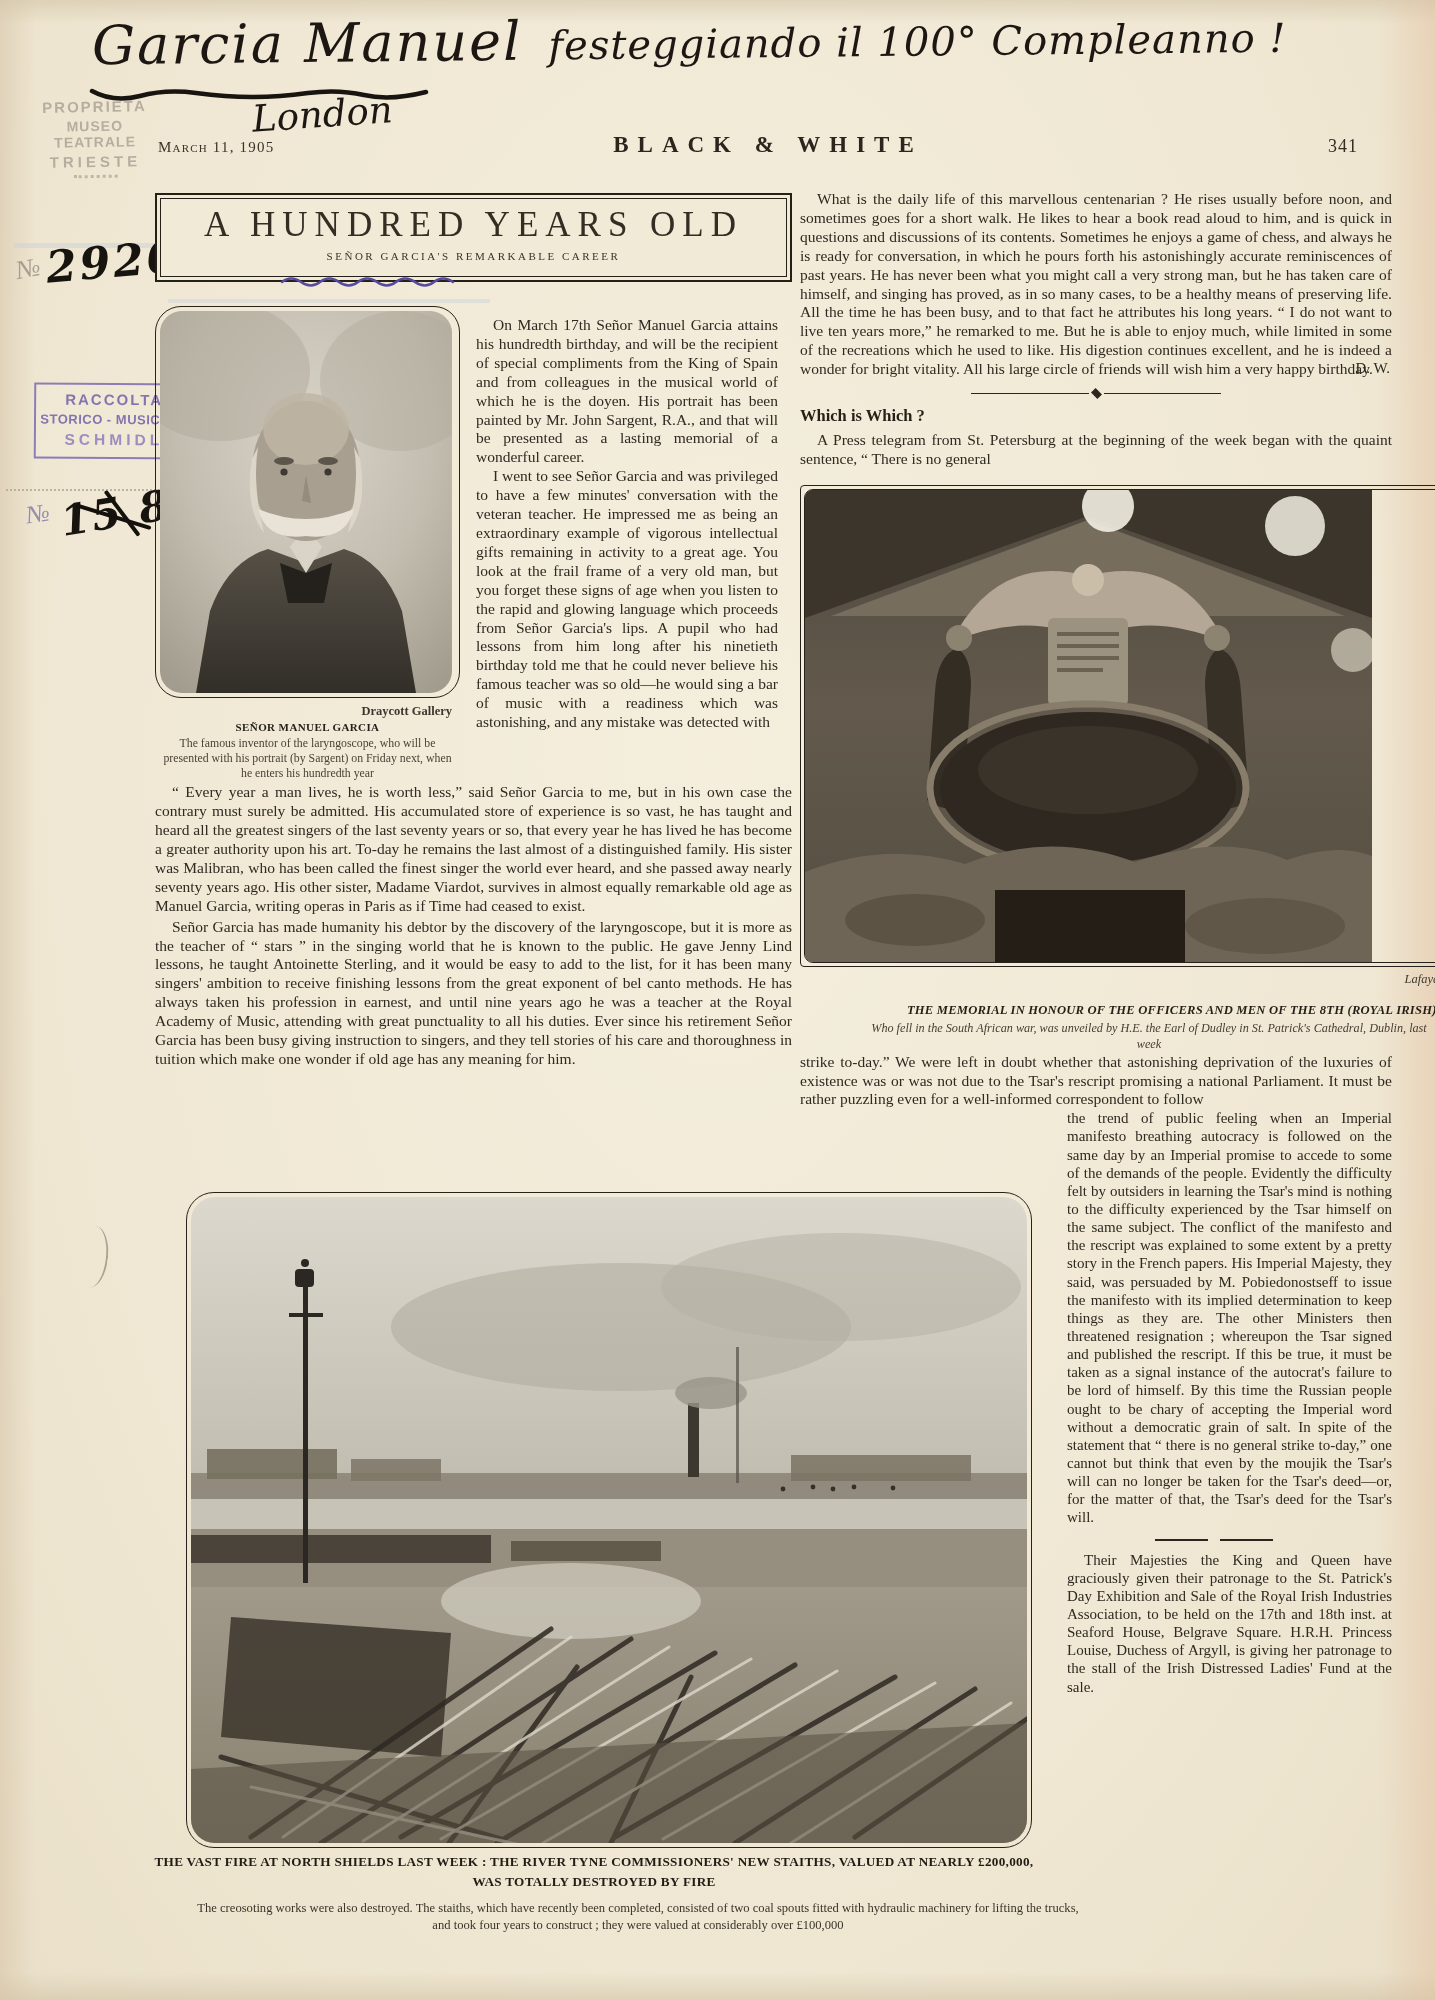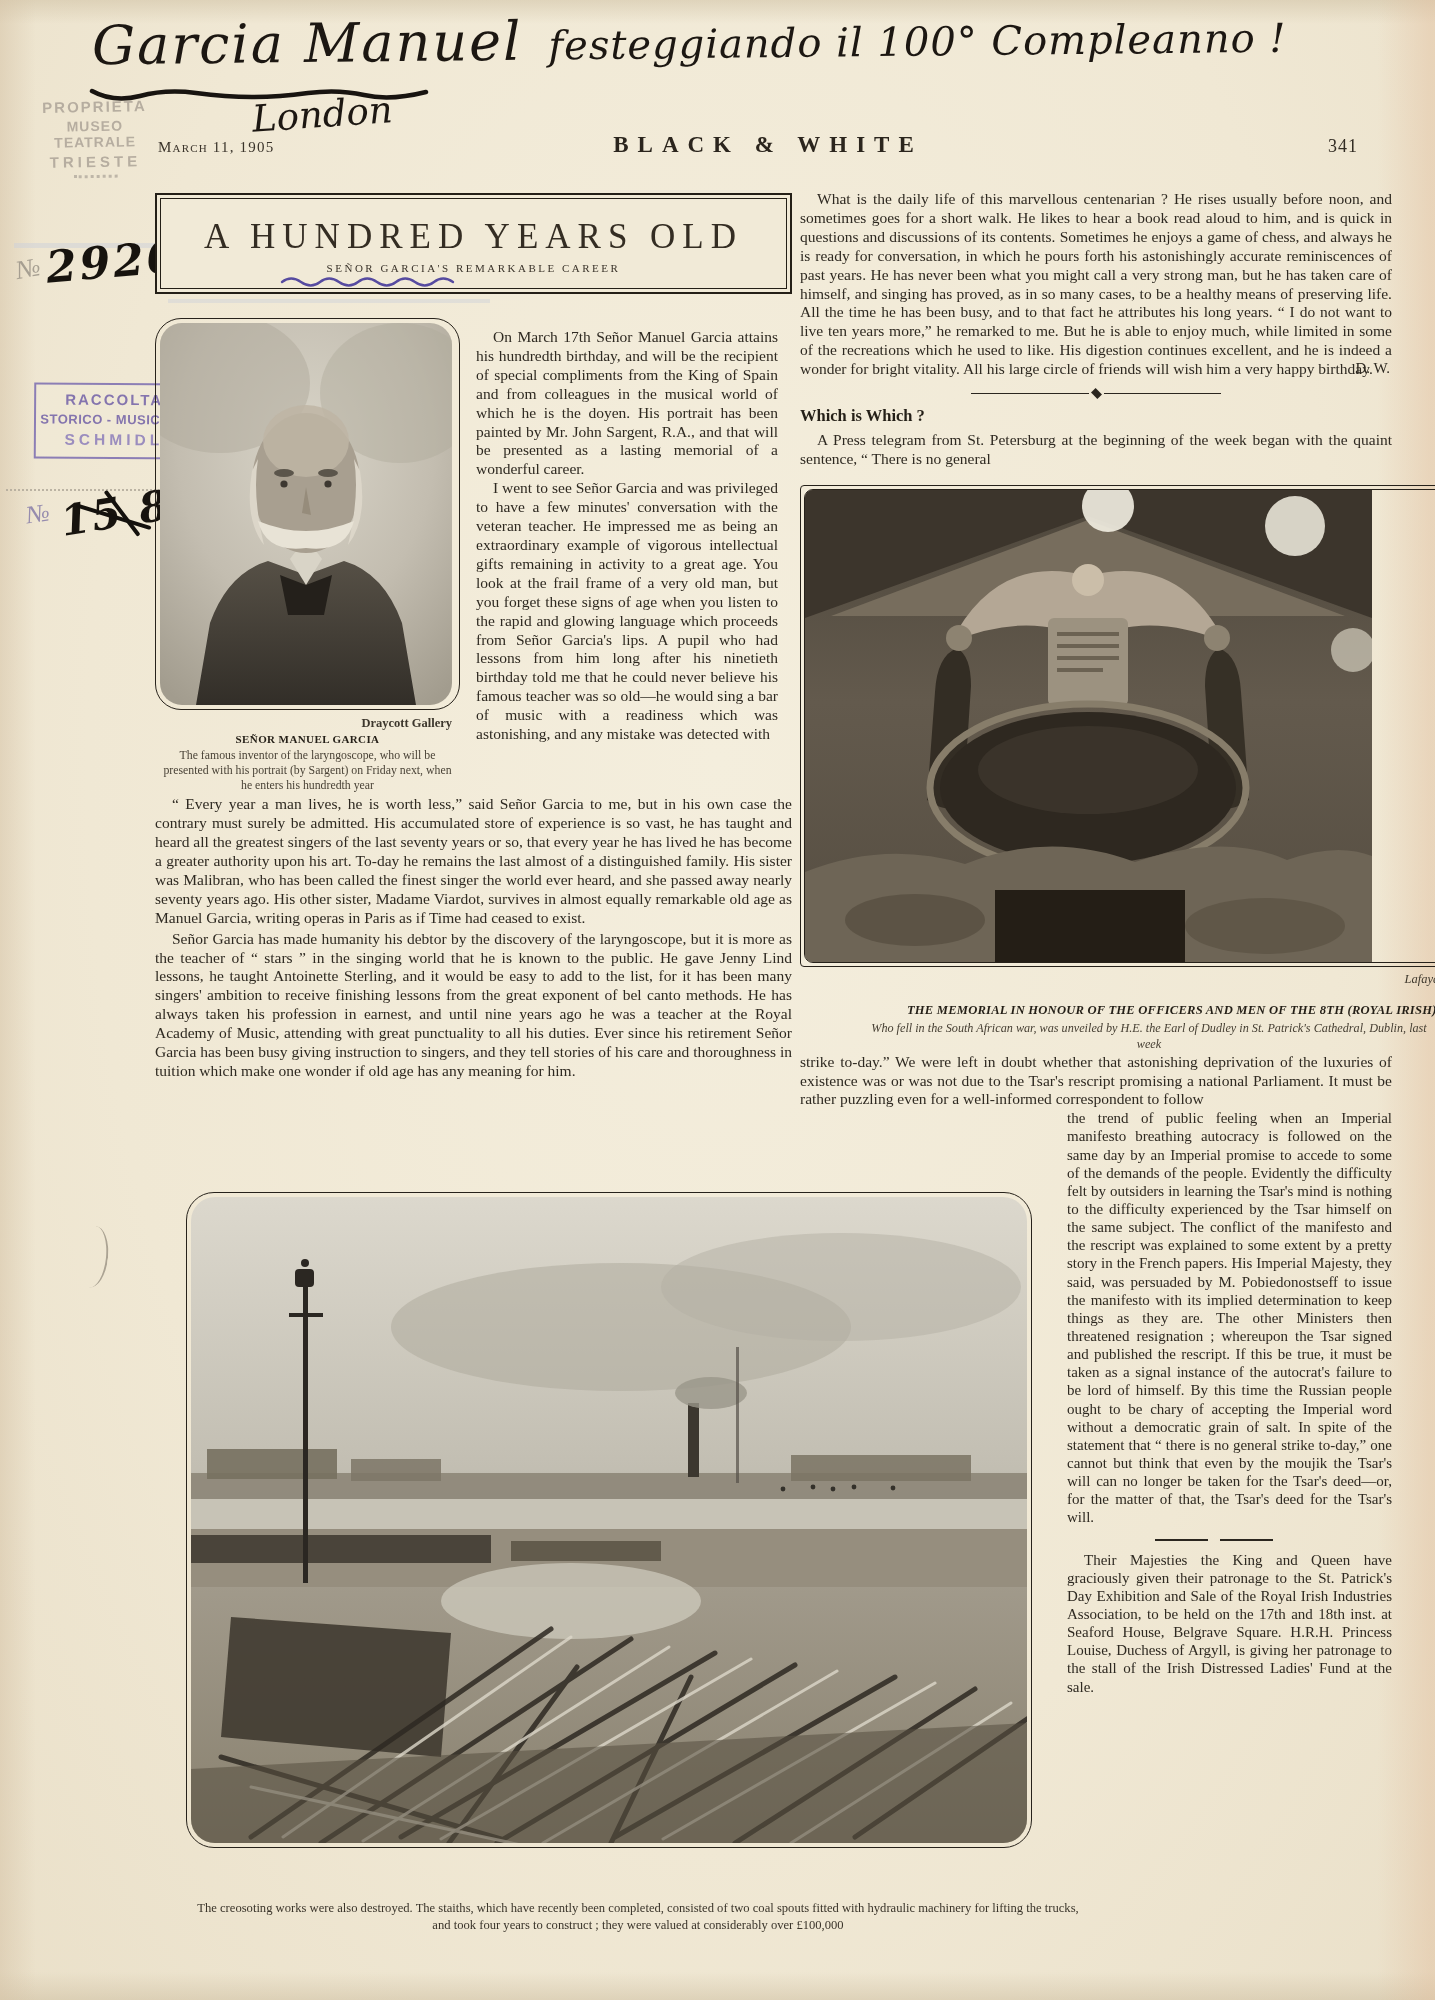--- a/index.html
+++ b/index.html
@@ -45,21 +45,21 @@
   .scrawl-bottom::before,.scrawl-bottom::after{content:"";position:absolute;background:#14110d;height:3.5px;border-radius:2px;}
   .scrawl-bottom::before{width:78px;left:14px;top:26px;transform:rotate(26deg);}
   .scrawl-bottom::after{width:56px;left:34px;top:24px;transform:rotate(62deg);}
   .crease{left:82px;top:1226px;width:24px;height:62px;border-right:2.5px solid rgba(104,96,84,.5);border-radius:0 60% 60% 0 / 0 50% 50% 0;transform:rotate(6deg);}
   
   p.para{margin:0;font-size:15.5px;line-height:1.22;text-align:justify;color:#2e2921;}
   .indent{text-indent:17px;}
   
   .left-col{left:155px;top:193px;width:637px;}
   .title-box{border:2.5px solid #241f17;padding:3px;background:#f1ead7;margin-bottom:24px;}
-  .title-inner{border:1px solid #241f17;text-align:center;padding:18px 0 14px;position:relative;}
+  .title-inner{border:1px solid #241f17;text-align:center;padding:6px 0 14px;position:relative;}
   .art-title{font-size:35px;font-weight:normal;letter-spacing:7px;margin:0;color:#342d23;}
   .art-subtitle{font-size:11px;font-weight:normal;letter-spacing:2.5px;margin:5px 0 0;color:#3a332a;}
   .wavy-underline{position:absolute;left:118px;top:78px;}
   .col-row{display:flex;gap:16px;align-items:flex-start;}
   .portrait-fig{width:305px;flex:0 0 auto;text-align:center;}
   .photo-frame{border:1.6px solid #27221b;border-radius:26px;padding:4px;}
   .photo-frame svg{display:block;border-radius:22px;}
   .credit{text-align:right;font-size:12.5px;color:#3d372d;margin:6px 8px 2px 0;font-weight:bold;}
   .cap-title{font-weight:bold;font-size:11px;letter-spacing:.4px;margin-top:2px;color:#241f17;}
   .cap-text{font-size:11.8px;line-height:1.28;color:#4a4337;margin-top:3px;padding:0 2px;}
@@ -312,15 +312,16 @@
         </g>
         <path d="M0,572 L836,526 L836,646 L0,646 Z" fill="#554e3f" opacity=".55"></path>
         <rect x="112" y="86" width="5" height="300" fill="#2b2722"></rect>
         <rect x="98" y="116" width="34" height="4" fill="#2b2722"></rect>
         <rect x="104" y="72" width="19" height="18" rx="4" fill="#2b2722"></rect>
         <circle cx="114" cy="66" r="4" fill="#2b2722"></circle>
         <rect x="545" y="150" width="3" height="136" fill="#565049" opacity=".7"></rect>
       </svg>
     </div>
   </div>
+  <div class="abs fire-caption">THE VAST FIRE AT NORTH SHIELDS LAST WEEK : THE RIVER TYNE COMMISSIONERS' NEW STAITHS, VALUED AT NEARLY £200,000, WAS TOTALLY DESTROYED BY FIRE</div>
   <div class="abs fire-subcaption">The creosoting works were also destroyed.  The staiths, which have recently been completed, consisted of two coal spouts fitted with hydraulic machinery for lifting the trucks, and took four years to construct ; they were valued at considerably over £100,000</div>
 
 </div>
 
 </body></html>

